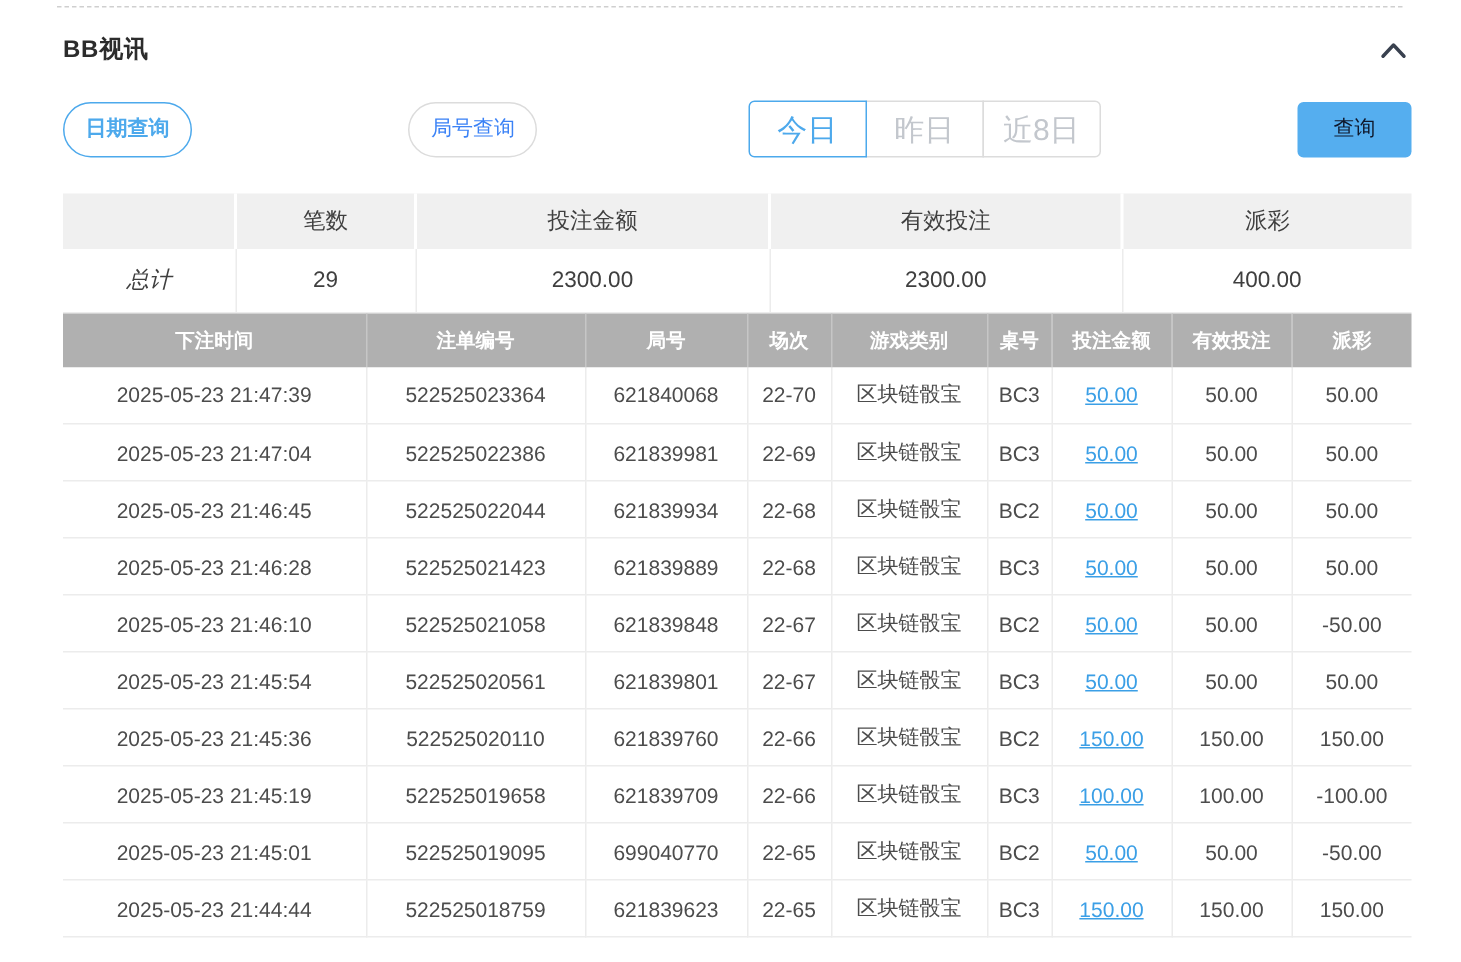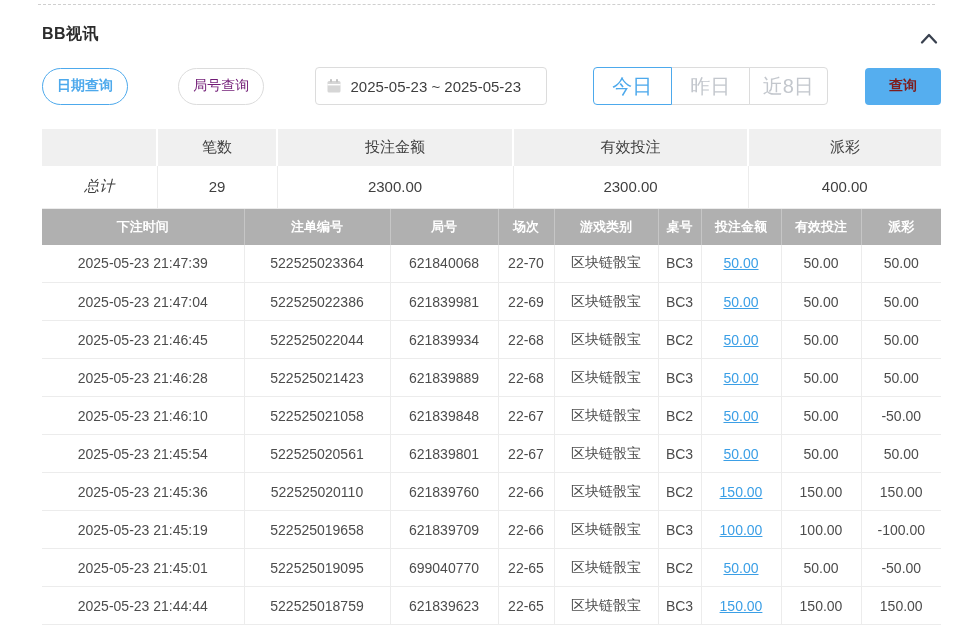--- a/index.html
+++ b/index.html
@@ -9,41 +9,41 @@
     --negative:#f25a5a;
     --thead-bg:#b0b0b0;
     --border:#e9e9e9;
   }
   *{margin:0;padding:0;box-sizing:border-box;}
   html,body{width:974px;height:641px;overflow:hidden;background:#fff;
     font-family:"Liberation Sans","DejaVu Sans",sans-serif;color:#444;}
   .rule{margin:4px 0 0 38px;width:897px;border-top:1px dashed #cfcfcf;}
   .content{margin-left:42px;width:899px;}
   
-  .panel-head{margin-top:16px;height:24px;display:flex;align-items:flex-end;justify-content:space-between;}
+  .panel-head{margin-top:16px;height:24px;display:flex;align-items:center;justify-content:space-between;}
   .panel-title{font-size:16px;font-weight:bold;color:#2c2c2c;letter-spacing:.5px;}
   .collapse{cursor:pointer;margin-right:2px;display:flex;align-items:center;}
   
   .toolbar{margin-top:22px;display:flex;align-items:center;height:38px;justify-content:space-between;}
   .pill{height:37px;width:86px;border-radius:19px;background:#fff;border:1px solid #dcdcdc;
-    font-size:14px;color:#701a75;cursor:pointer;font-family:inherit;}
+    font-size:14px;color:#3b82f6;cursor:pointer;font-family:inherit;}
   .pill.active{border-color:var(--accent);color:var(--accent);font-weight:bold;}
   .pill + .pill{margin-left:13px;}
   .date-box{margin-left:13px;width:232px;height:38px;border:1px solid #dcdcdc;border-radius:4px;
     display:flex;align-items:center;padding:0 10px;cursor:pointer;background:#fff;}
   .date-box .cal{flex:0 0 auto;margin-right:9px;display:flex;}
   .date-box .val{font-size:15px;color:#3f3f3f;white-space:nowrap;}
   .btn-group{margin-left:9px;display:flex;}
   .seg{height:38px;width:79px;background:#fff;border:1px solid #dcdcdc;font-size:20px;color:#c3c7cd;
     cursor:pointer;margin-left:-1px;position:relative;font-family:inherit;}
   .seg:first-child{border-radius:4px 0 0 4px;margin-left:0;}
   .seg:last-child{border-radius:0 4px 4px 0;}
   .seg.active{border-color:var(--accent);color:var(--accent);z-index:2;}
   .primary{height:37px;width:76px;border:none;border-radius:4px;
-    background:var(--accent-solid);color:#7f1d1d;font-size:14px;font-weight:bold;cursor:pointer;font-family:inherit;}
+    background:var(--accent-solid);color:#0f172a;font-size:14px;font-weight:normal;cursor:pointer;font-family:inherit;}
   
   table{border-collapse:collapse;table-layout:fixed;width:899px;text-align:center;}
   .summary{margin-top:24px;}
   .summary th{height:37px;background:#f0f0f0;font-size:15px;font-weight:normal;color:#3f3f3f;
     border-right:2px solid #fff;margin-left:39px;}
   .summary th:last-child{border-right:none;}
   .summary td{height:42px;font-size:15px;color:#3f3f3f;border:1px solid #ececec;border-top:none;}
   .summary td:first-child{border-left:none;font-style:italic;}
   .summary td:last-child{border-right:none;}
   
@@ -70,31 +70,20 @@
       <svg width="20" height="14" viewBox="0 0 20 14">
         <polyline points="3,11.5 10,4 17,11.5" fill="none" stroke="#39414f" stroke-width="2.3" stroke-linecap="round" stroke-linejoin="round"></polyline>
       </svg>
     </div>
   </div>
 
   <div class="toolbar">
     <button class="pill active">日期查询</button>
     <button class="pill">局号查询</button>
 
-    <div class="date-box">
-      <span class="cal">
-        <svg width="16" height="16" viewBox="0 0 16 16">
-          <rect x="1.5" y="3" width="13" height="11.5" rx="1.5" fill="#d6d6d6"></rect>
-          <rect x="1.5" y="6" width="13" height="1.4" fill="#ffffff"></rect>
-          <rect x="4" y="1" width="2" height="3.4" rx="0.8" fill="#c3c3c3"></rect>
-          <rect x="10" y="1" width="2" height="3.4" rx="0.8" fill="#c3c3c3"></rect>
-        </svg>
-      </span>
-      <span class="val">2025-05-23 ~ 2025-05-23</span>
-    </div>
 
     <div class="btn-group">
       <button class="seg active">今日</button>
       <button class="seg">昨日</button>
       <button class="seg">近8日</button>
     </div>
 
     <button class="primary">查询</button>
   </div>
 

